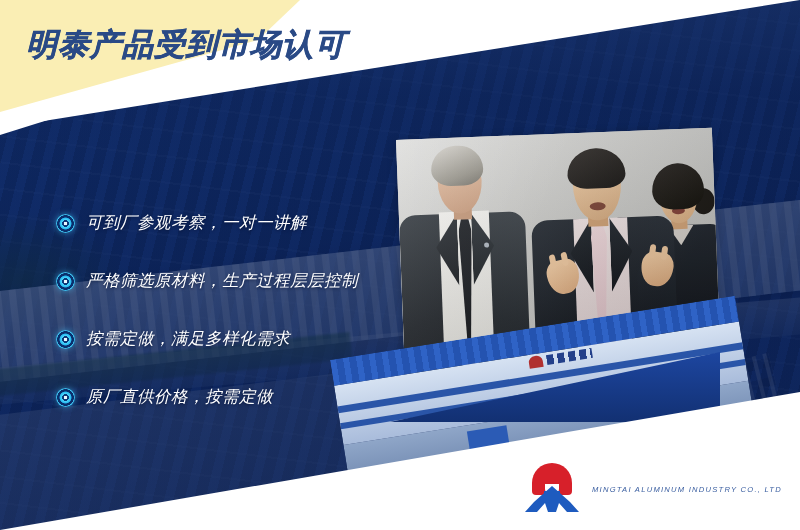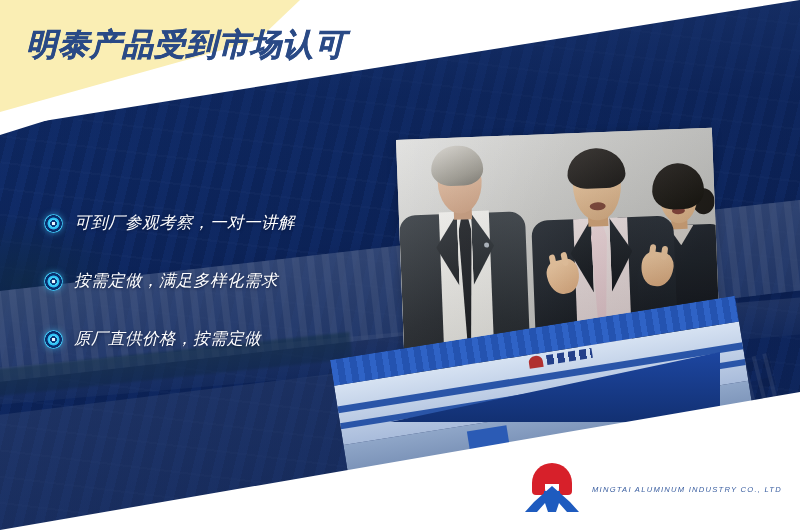--- a/index.html
+++ b/index.html
@@ -108,21 +108,21 @@
 
   
   .bottom-white {
     position:absolute; left:0; bottom:0; width:800px; height:190px;
     background:#ffffff;
     clip-path: polygon(0 190px, 800px 52px, 800px 190px);
   }
 
   
   .bullets {
-    position:absolute; left:44px; top:212px;
+    position:absolute; left:56px; top:212px;
     width:340px;
   }
   .bullet-row {
     display:flex; align-items:center;
     height:22px;
     margin-bottom:36px;
   }
   .bullet-row:last-child { margin-bottom:0; }
   .bullet-icon {
     width:19px; height:19px; flex:0 0 19px;
@@ -347,20 +347,24 @@
 
   <div class="banner-title">明泰产品受到市场认可</div>
 
   <div class="bullets">
     <div class="bullet-row">
       <span class="bullet-icon"></span>
       <span class="bullet-text">可到厂参观考察，一对一讲解</span>
     </div>
     <div class="bullet-row">
       <span class="bullet-icon"></span>
+      <span class="bullet-text">严格筛选原材料，生产过程层层控制</span>
+    </div>
+    <div class="bullet-row">
+      <span class="bullet-icon"></span>
       <span class="bullet-text">按需定做，满足多样化需求</span>
     </div>
     <div class="bullet-row">
       <span class="bullet-icon"></span>
       <span class="bullet-text">原厂直供价格，按需定做</span>
     </div>
   </div>
 
   <div class="photo">
     <div class="photo-inner">

